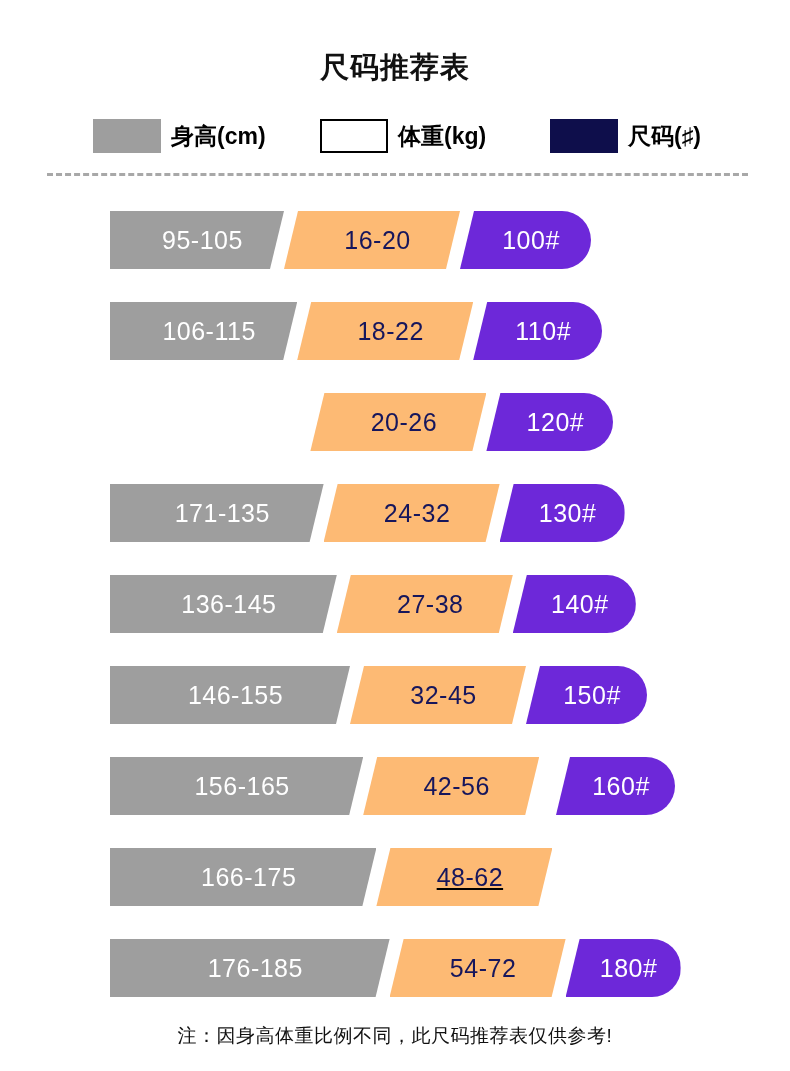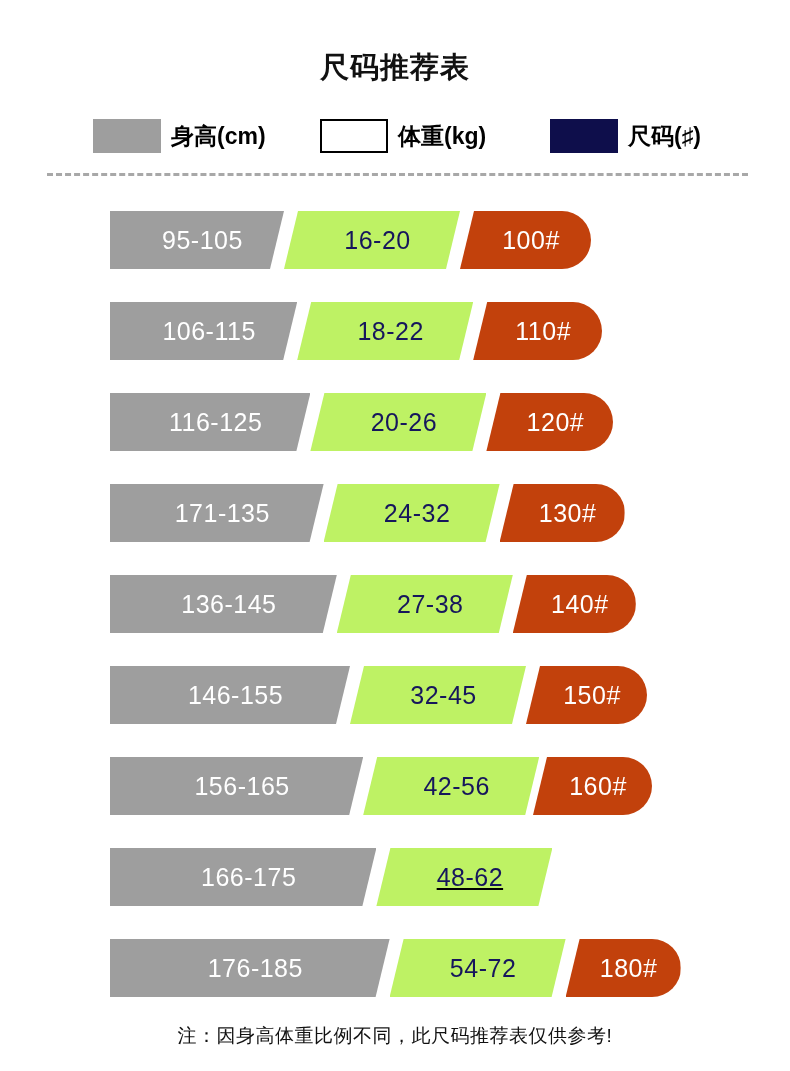--- a/index.html
+++ b/index.html
@@ -125,29 +125,29 @@
   .seg-height {
     left: 0;
     background: #9e9e9e;
     z-index: 1;
     clip-path: polygon(0 0, 100% 0, calc(100% - 14px) 100%, 0 100%);
   }
   .seg-height .seg-text { color: #ffffff; }
 
   
   .seg-weight {
-    background: #bef264;
+    background: #fdba74;
     z-index: 2;
     clip-path: polygon(14px 0, 100% 0, calc(100% - 14px) 100%, 0 100%);
   }
   .seg-weight .seg-text { color: #16165c; }
 
   
   .seg-size {
-    background: #c2410c;
+    background: #6d28d9;
     z-index: 1;
     border-top-right-radius: 29px;
     border-bottom-right-radius: 29px;
     clip-path: polygon(14px 0, 100% 0, 100% 100%, 0 100%);
   }
   .seg-size .seg-text { color: #ffffff; }
 
   
   .footnote {
     position: absolute;
@@ -206,23 +206,20 @@
           <div class="seg seg-weight" style="left: 187.2px; width: 176px;">
             <span class="seg-text">18-22</span>
           </div>
           <div class="seg seg-size" style="left: 363.2px; width: 129px;">
             <span class="seg-text">110#</span>
           </div>
         </div>
       </div>
       <div class="row" style="top: 182px; width: 503.4px;">
         <div class="bar">
-          <div class="seg seg-height" style="left: 0px; width: 200.4px;">
-            <span class="seg-text">116-125</span>
-          </div>
           <div class="seg seg-weight" style="left: 200.4px; width: 176px;">
             <span class="seg-text">20-26</span>
           </div>
           <div class="seg seg-size" style="left: 376.4px; width: 127px;">
             <span class="seg-text">120#</span>
           </div>
         </div>
       </div>
       <div class="row" style="top: 273px; width: 514.6px;">
         <div class="bar">
@@ -264,21 +261,21 @@
         </div>
       </div>
       <div class="row" style="top: 546px; width: 548.2px;">
         <div class="bar">
           <div class="seg seg-height" style="left: 0px; width: 253.2px;">
             <span class="seg-text">156-165</span>
           </div>
           <div class="seg seg-weight" style="left: 253.2px; width: 176px;">
             <span class="seg-text">42-56</span>
           </div>
-          <div class="seg seg-size" style="left: 423px; width: 119px;">
+          <div class="seg seg-size" style="left: 446px; width: 119px;">
             <span class="seg-text">160#</span>
           </div>
         </div>
       </div>
       <div class="row" style="top: 637px; width: 559.4px;">
         <div class="bar">
           <div class="seg seg-height" style="left: 0px; width: 266.4px;">
             <span class="seg-text">166-175</span>
           </div>
           <div class="seg seg-weight" style="left: 266.4px; width: 176px; text-decoration: underline;">

